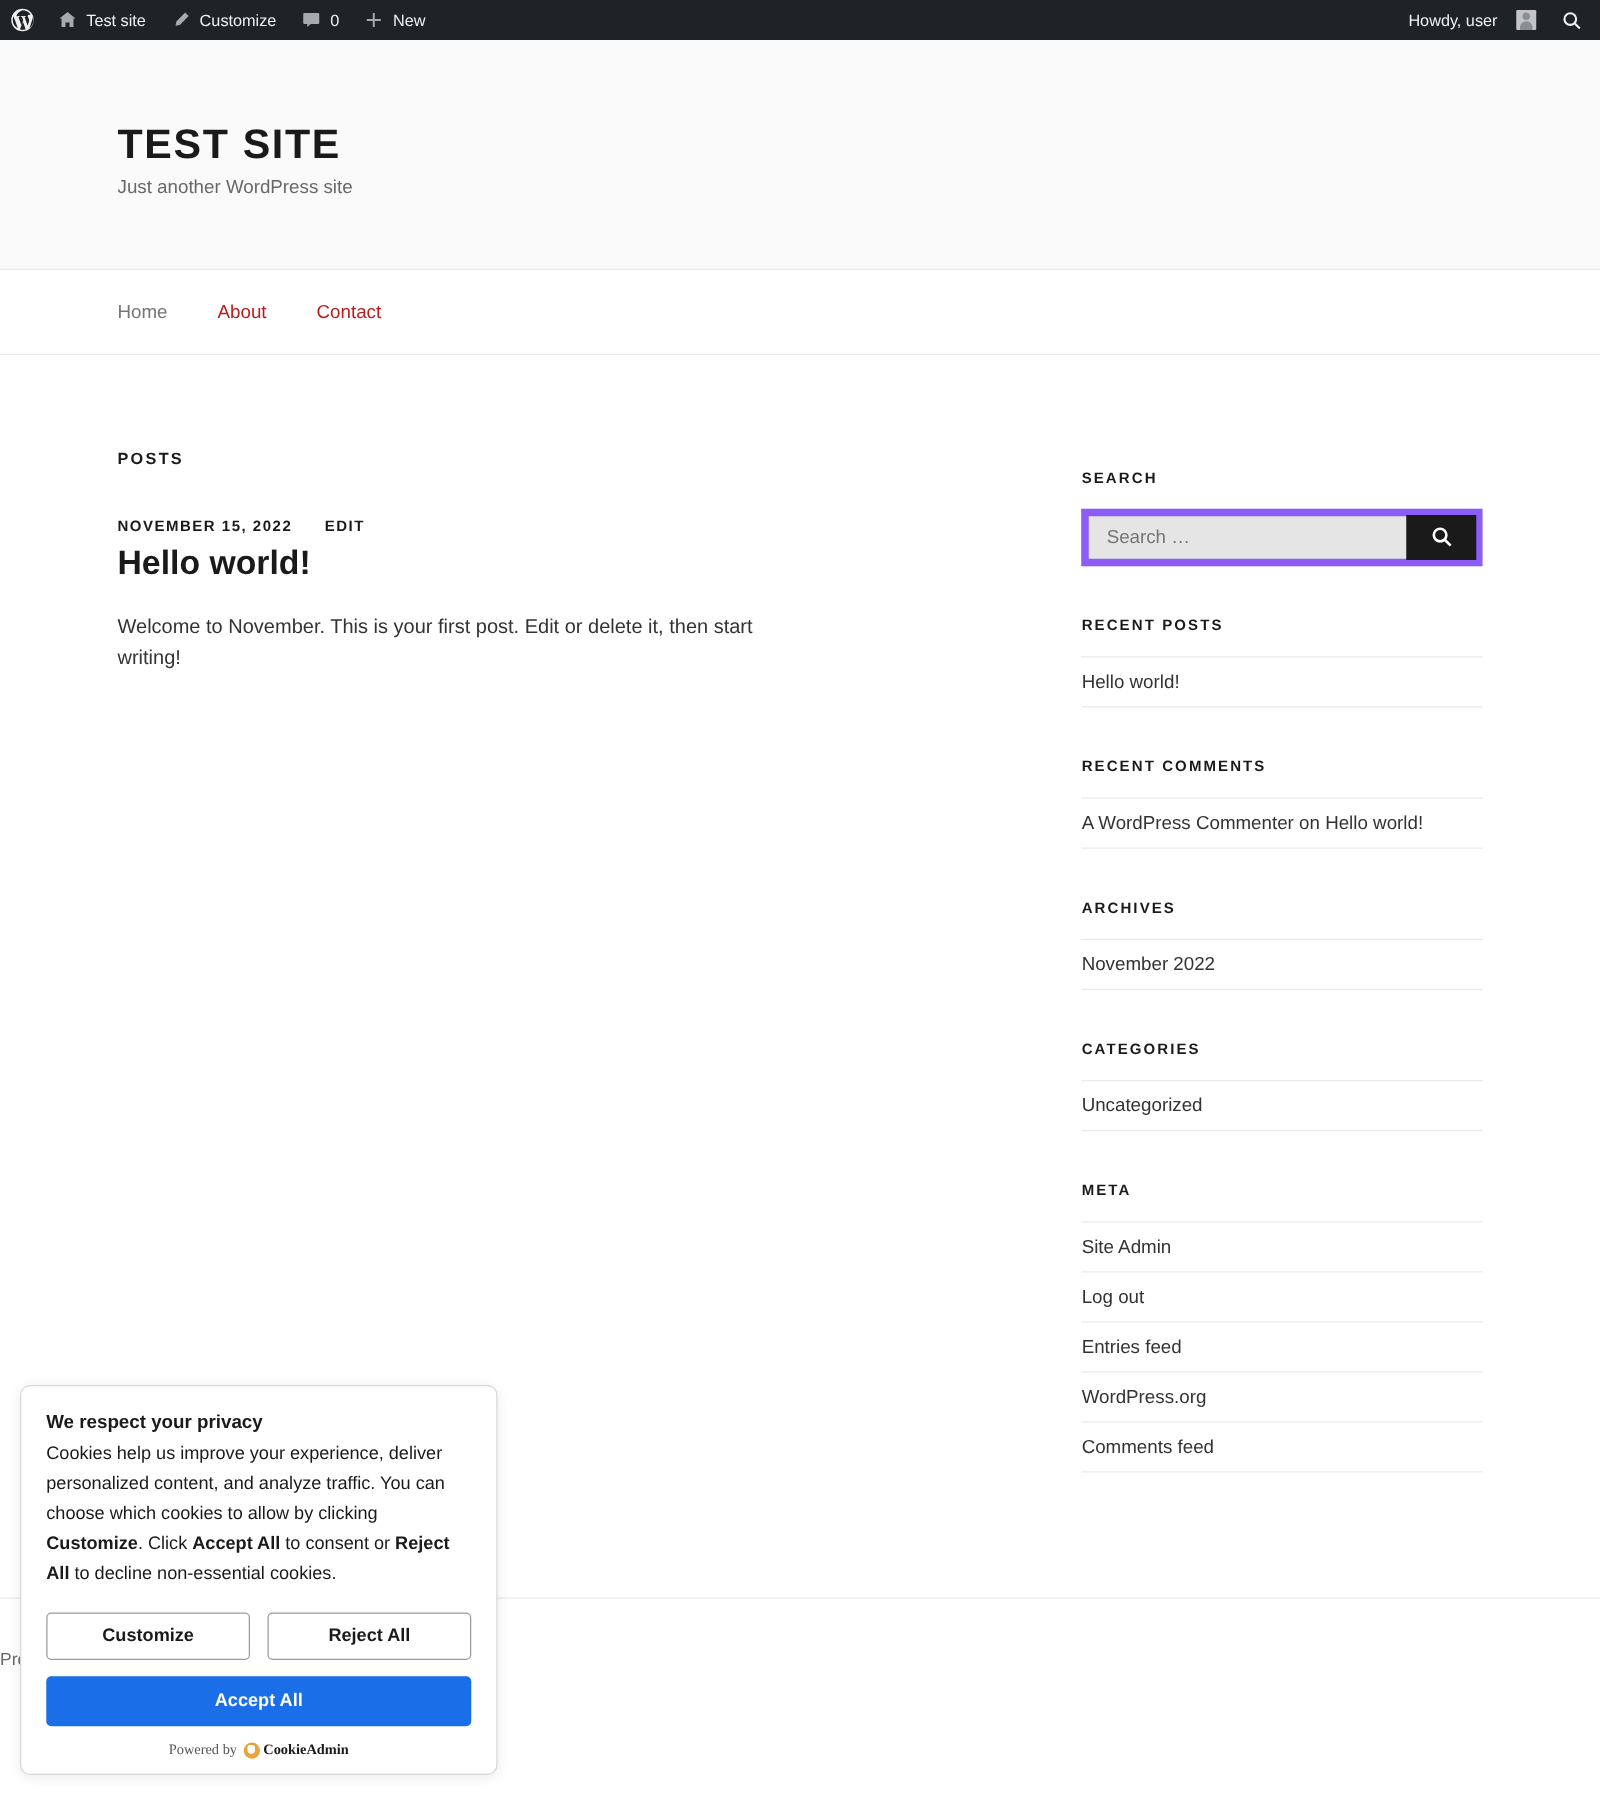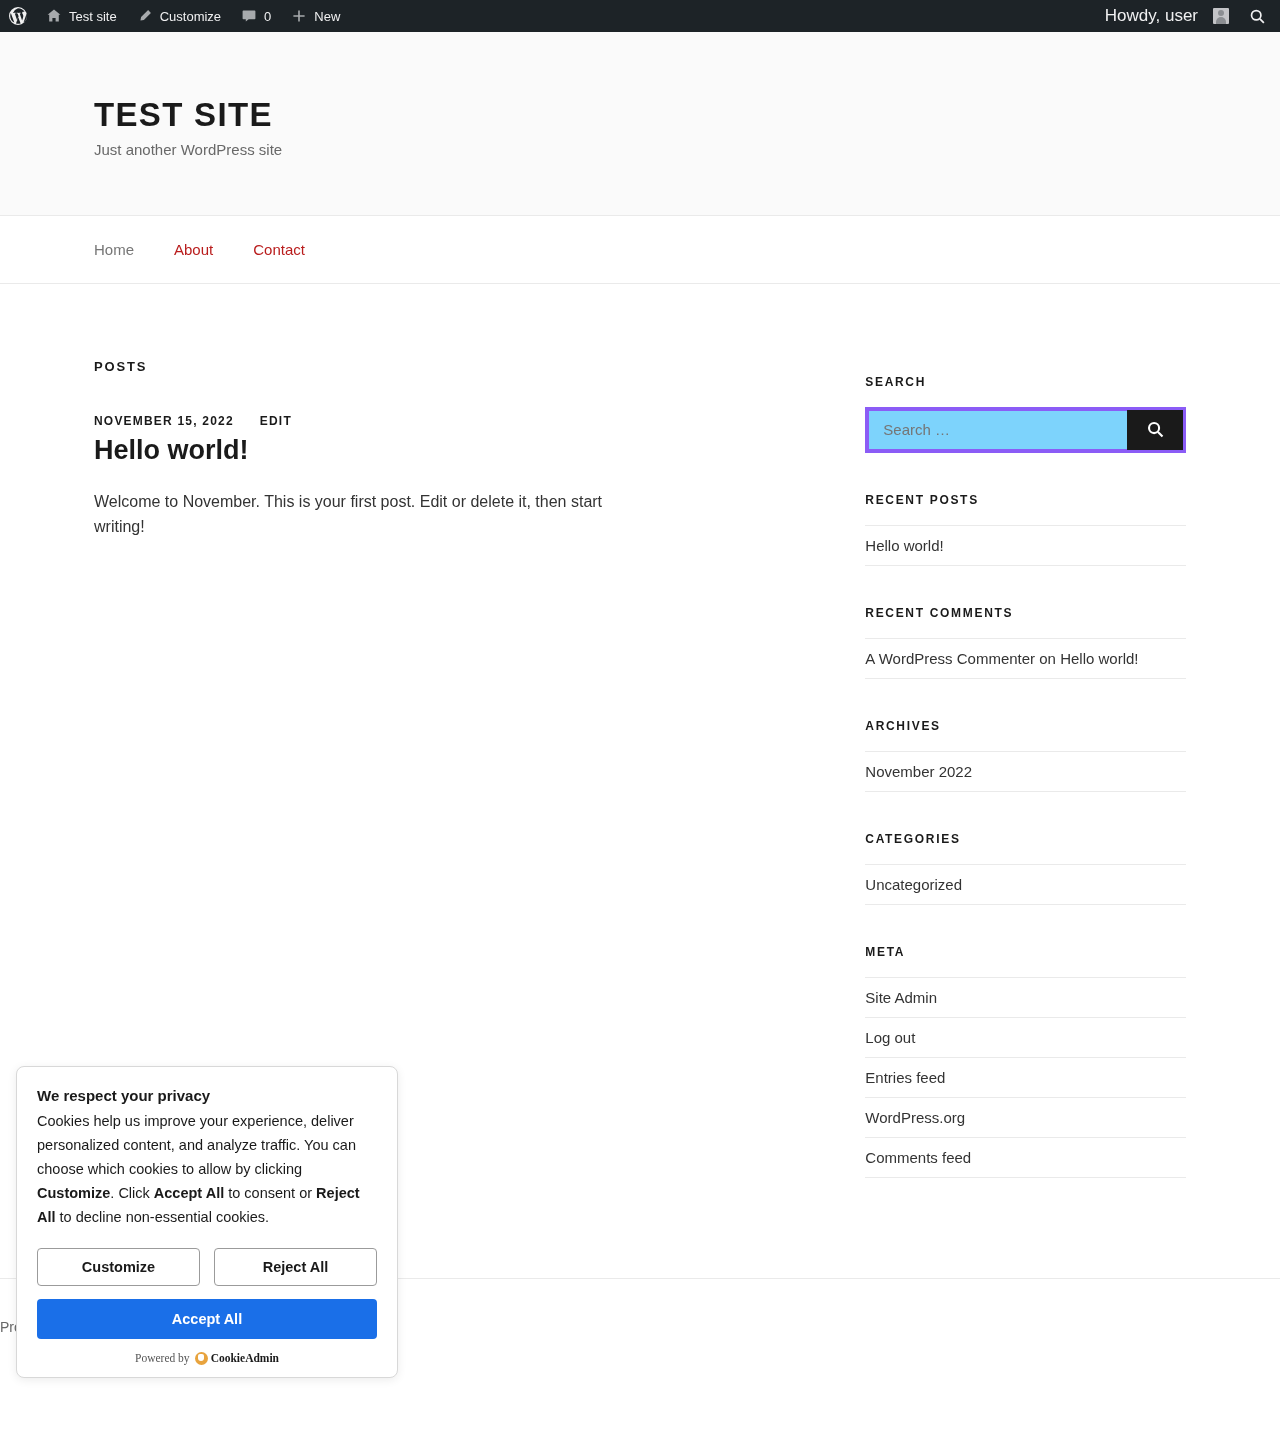--- a/index.html
+++ b/index.html
@@ -31,21 +31,21 @@
     color: #f0f0f1;
     white-space: nowrap;
   }
   .ab-item.first { padding-left: 8px; padding-right: 8px; }
   .ab-right {
     margin-left: auto;
     display: flex;
     align-items: center;
     height: 32px;
   }
-  .ab-howdy { padding-right: 8px; font-size: 17px; }
+  .ab-howdy { padding-right: 8px; font-size: 13px; }
   .ab-avatar {
     width: 16px; height: 16px;
     background: #c3c4c7;
     border-radius: 1px;
     display: inline-block;
     position: relative;
     overflow: hidden;
   }
   .ab-avatar::after {
     content: "";
@@ -167,23 +167,23 @@
   .widget-title {
     font-size: 12px;
     font-weight: 700;
     letter-spacing: 0.14em;
     text-transform: uppercase;
     color: #1a1a1a;
     margin: 0 0 18px 0;
   }
   .search-form {
     display: flex;
-    border: 4px solid #8b5cf6;
+    border: 6px solid #8b5cf6;
     height: 46px;
-    background: #7dd3fc;
+    background: #e5e5e5;
   }
   .search-field {
     flex: 1;
     border: 0;
     outline: none;
     padding: 0 14px;
     font-size: 15px;
     color: #686868;
     font-family: "Liberation Sans", sans-serif;
     background: transparent;
@@ -218,21 +218,21 @@
     text-align: left;
     font-size: 14px;
     color: #686868;
   }
   .site-footer a { color: #686868; text-decoration: none; }
 
   
   .cookie-banner {
     position: absolute;
     left: 16px;
-    top: 1066px;
+    top: 1108px;
     width: 382px;
     background: #fff;
     border: 1px solid #d8d8d8;
     border-radius: 8px;
     box-shadow: 0 2px 10px rgba(0,0,0,.08);
     padding: 20px 20px 0 20px;
     font-size: 14.5px;
     color: #1a1a1a;
   }
   .cookie-title {

